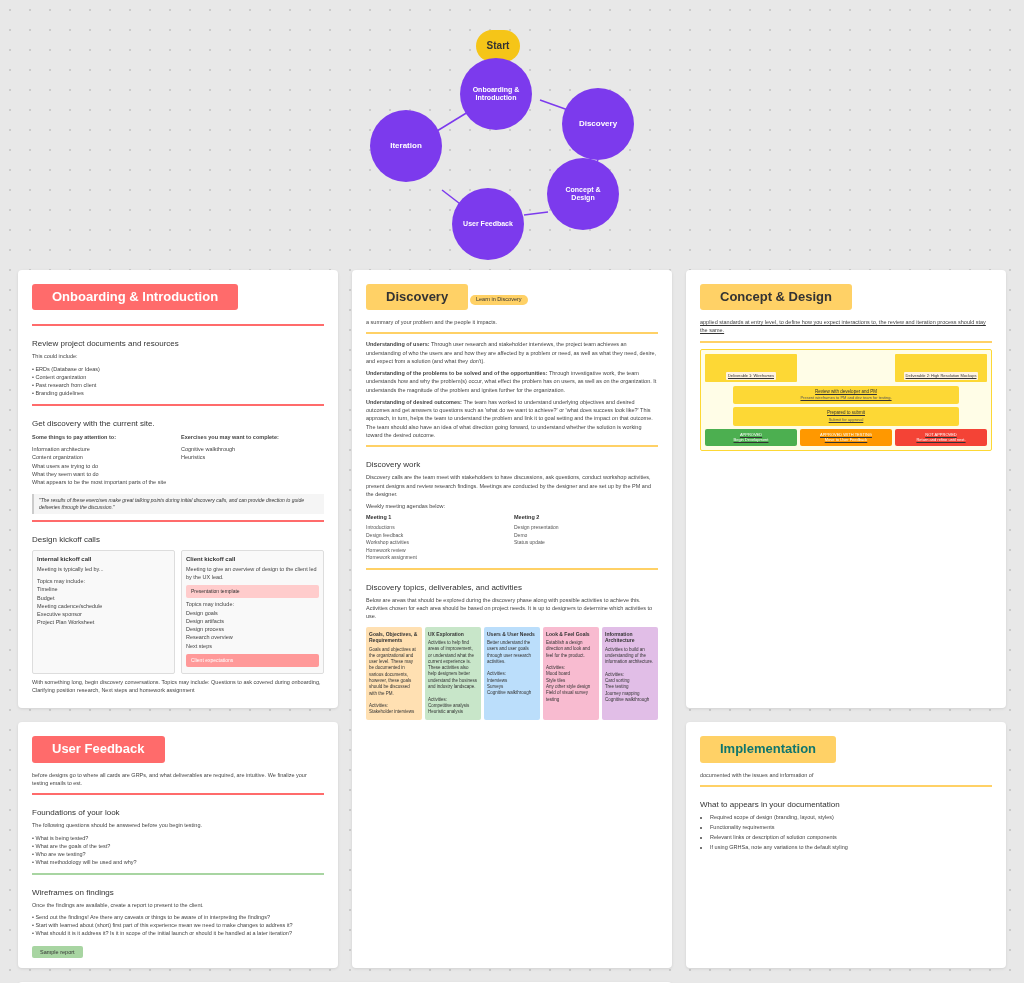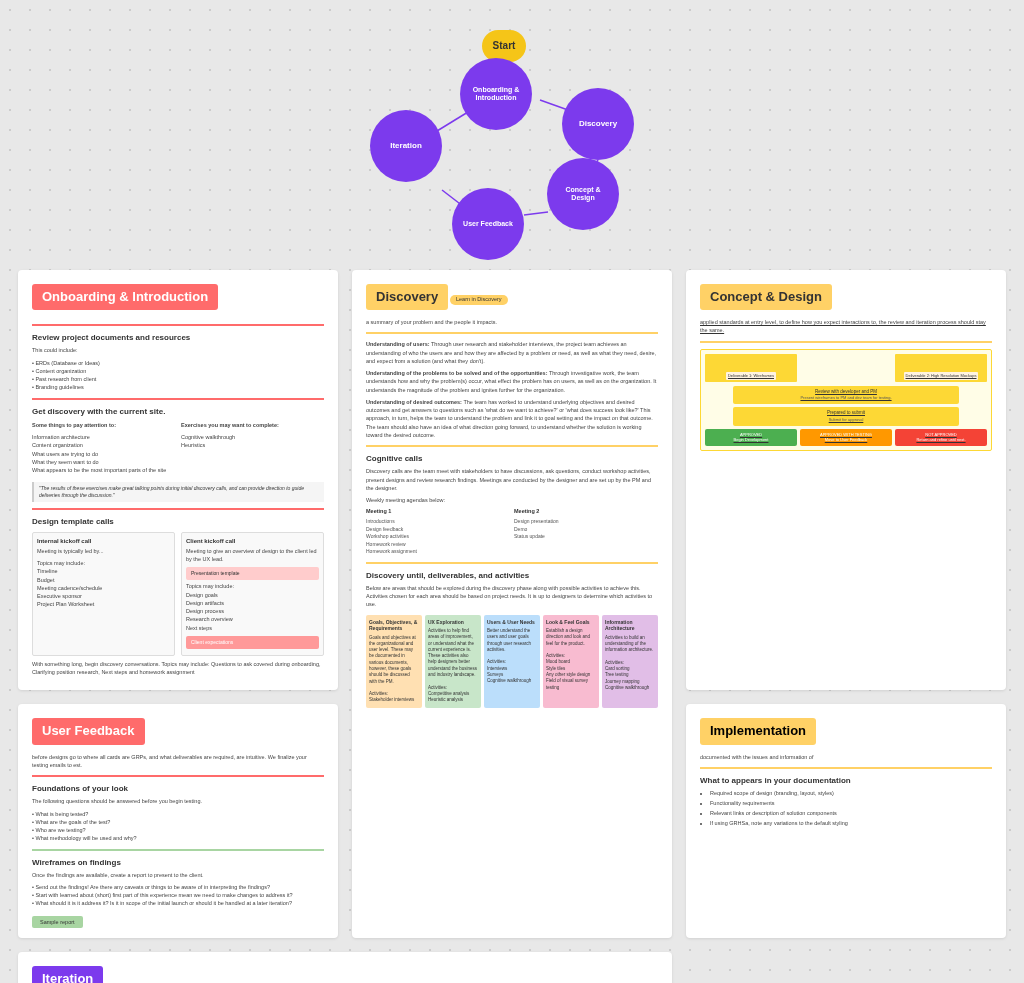--- a/index.html
+++ b/index.html
@@ -39,21 +39,21 @@
       color: white;
       line-height: 1.2;
     }
     .flow-node.start {
       background-color: #f5c518;
       color: #333;
       width: 44px;
       height: 32px;
       border-radius: 16px;
       top: 0px;
-      left: 130px;
+      left: 124px;
       font-size: 10px;
     }
     .flow-node.large {
       width: 72px;
       height: 72px;
       background-color: #7c3aed;
     }
     .flow-node.onboarding {
       top: 28px;
       left: 108px;
@@ -102,21 +102,21 @@
       font-size: 6.5px;
       line-height: 1.4;
       color: #333;
       box-shadow: 0 1px 3px rgba(0,0,0,0.1);
       overflow: hidden;
     }
 
     .card-title {
       font-size: 13px;
       font-weight: bold;
-      padding: 4px 10px;
+      padding: 4px 20px;
       border-radius: 3px;
       display: inline-block;
       margin-bottom: 8px;
     }
 
     
     .card-onboarding .card-title { background: #ff6b6b; color: white; }
     .card-onboarding { grid-column: 1; grid-row: 1; }
 
     
@@ -126,42 +126,42 @@
     
     .card-concept { grid-column: 3; grid-row: 1; text-decoration: underline; }
     .card-concept .card-title { background: #ffd166; color: #333; }
 
     
     .card-feedback { grid-column: 1; grid-row: 2; }
     .card-feedback .card-title { background: #ff6b6b; color: white; }
 
     
     .card-implementation { grid-column: 3; grid-row: 2; }
-    .card-implementation .card-title { background: #ffd166; color: #000000; }
+    .card-implementation .card-title { background: #ffd166; color: #0f766e; }
 
     
     .card-iteration {
       grid-column: 1 / 3;
       grid-row: 3;
     }
     .card-iteration .card-title { background: #7c3aed; color: white; }
 
     
     .divider {
       height: 2px;
       margin: 6px 0;
     }
     .divider-pink { background: #ff6b6b; }
     .divider-yellow { background: #ffd166; }
     .divider-green { background: #a8d5a2; }
 
     .section-heading {
       font-size: 8px;
-      font-weight: bold;
-      margin: 6px 0 3px;
+      font-weight: normal;
+      margin: 12px 0 3px;
     }
 
     .text-block {
       font-size: 5.5px;
       line-height: 1.5;
       color: #444;
       margin-bottom: 4px;
     }
 
     .two-col {
@@ -374,21 +374,21 @@
       </div>
       <div>
         <div class="text-block bold-text">Exercises you may want to complete:</div>
         <div class="text-block">
           Cognitive walkthrough<br>Heuristics
         </div>
       </div>
     </div>
     <div class="quote-box">"The results of these exercises make great talking points during initial discovery calls, and can provide direction to guide deliveries through the discussion."</div>
     <div class="divider divider-pink"></div>
-    <div class="section-heading">Design template calls</div>
+    <div class="section-heading">Design kickoff calls</div>
     <div class="two-col">
       <div class="call-box">
         <div class="call-box-title">Internal kickoff call</div>
         <div class="text-block">Meeting is typically led by...</div>
         <div class="text-block">
           Topics may include:<br>Timeline<br>Budget<br>Meeting cadence/schedule<br>Executive sponsor<br>Project Plan Worksheet
         </div>
       </div>
       <div class="call-box">
         <div class="call-box-title">Client kickoff call</div>
@@ -413,35 +413,35 @@
     <div class="text-block">
       <span class="bold-text">Understanding of users:</span> Through user research and stakeholder interviews, the project team achieves an understanding of who the users are and how they are affected by a problem or need, as well as what they need, desire, and expect from a solution (and what they don't).
     </div>
     <div class="text-block">
       <span class="bold-text">Understanding of the problems to be solved and of the opportunities:</span> Through investigative work, the team understands how and why the problem(s) occur, what effect the problem has on users, as well as on the organization. It understands the magnitude of the problem and ignites further for the organization.
     </div>
     <div class="text-block">
       <span class="bold-text">Understanding of desired outcomes:</span> The team has worked to understand underlying objectives and desired outcomes and get answers to questions such as 'what do we want to achieve?' or 'what does success look like?' This approach, in turn, helps the team to understand the problem and link it to goal setting and the impact on that outcome. The team should also have an idea of what direction going forward, to understand whether the solution is working toward the desired outcome.
     </div>
     <div class="divider divider-yellow"></div>
-    <div class="section-heading">Cognitive calls</div>
+    <div class="section-heading">Discovery work</div>
     <div class="text-block">Discovery calls are the team meet with stakeholders to have discussions, ask questions, conduct workshop activities, present designs and review research findings. Meetings are conducted by the designer and are set up by the PM and the designer.</div>
     <div class="text-block" style="margin-top:4px;">Weekly meeting agendas below:</div>
     <div class="meeting-table">
       <div class="meeting-col">
         <div class="meeting-title">Meeting 1</div>
         <div class="meeting-text">Introductions<br>Design feedback<br>Workshop activities<br>Homework review<br>Homework assignment</div>
       </div>
       <div class="meeting-col">
         <div class="meeting-title">Meeting 2</div>
         <div class="meeting-text">Design presentation<br>Demo<br>Status update</div>
       </div>
     </div>
     <div class="divider divider-yellow"></div>
-    <div class="section-heading">Discovery until, deliverables, and activities</div>
+    <div class="section-heading">Discovery topics, deliverables, and activities</div>
     <div class="text-block">Below are areas that should be explored during the discovery phase along with possible activities to achieve this. Activities chosen for each area should be based on project needs. It is up to designers to determine which activities to use.</div>
     <div class="discovery-columns">
       <div class="disco-col bg-orange">
         <div class="disco-col-header">Goals, Objectives, &amp; Requirements</div>
         <div class="disco-col-text">Goals and objectives at the organizational and user level. These may be documented in various documents, however, these goals should be discussed with the PM.<br><br>Activities:<br>Stakeholder interviews</div>
       </div>
       <div class="disco-col bg-green">
         <div class="disco-col-header">UX Exploration</div>
         <div class="disco-col-text">Activities to help find areas of improvement, or understand what the current experience is. These activities also help designers better understand the business and industry landscape.<br><br>Activities:<br>Competitive analysis<br>Heuristic analysis</div>
       </div>

